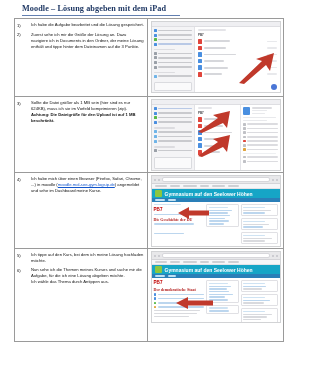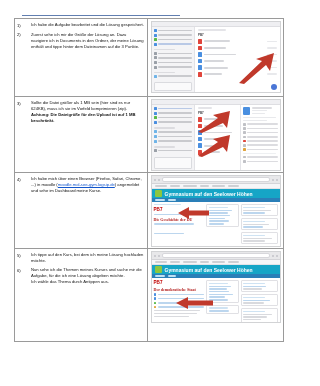--- a/index.html
+++ b/index.html
@@ -84,20 +84,21 @@
 
   
   .arrow{position:absolute;}
   .arrow svg{display:block;}
 </style>
 </head>
 <body>
 
 <div class="page">
 
+  <div class="doc-title">Moodle – Lösung abgeben mit dem iPad</div>
   <div class="title-rule"></div>
 
   <div class="tbl">
 
     <div class="row" style="height:78px;">
       <div class="cell-l">
         <div class="item">
           <div class="num">1)</div>
           <div class="txt">Ich habe die Aufgabe bearbeitet und die Lösung gespeichert.</div>
         </div>

